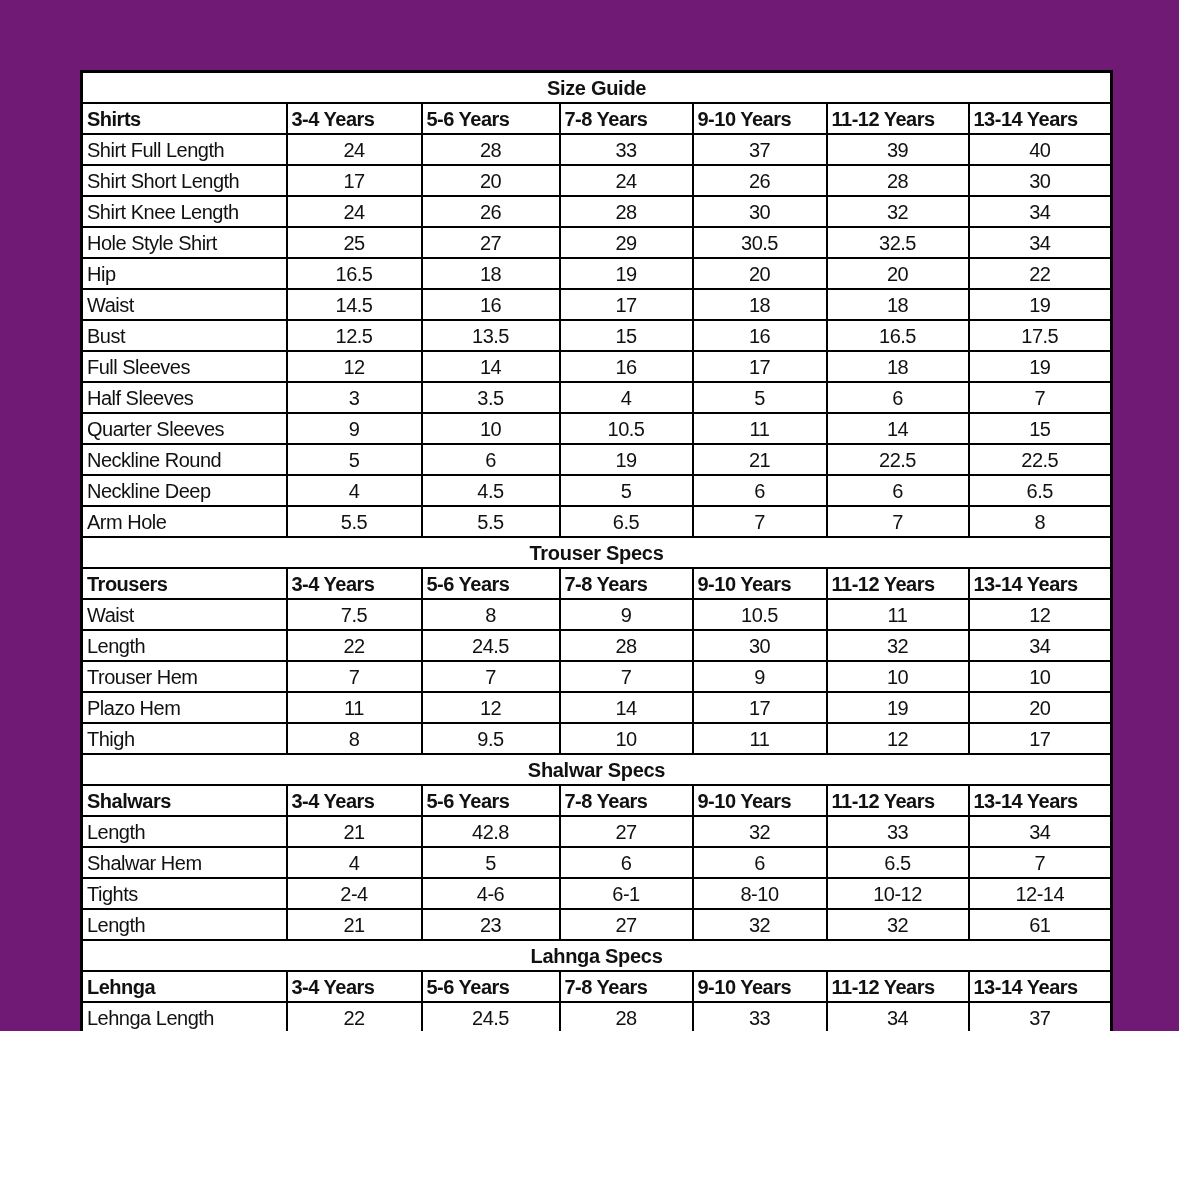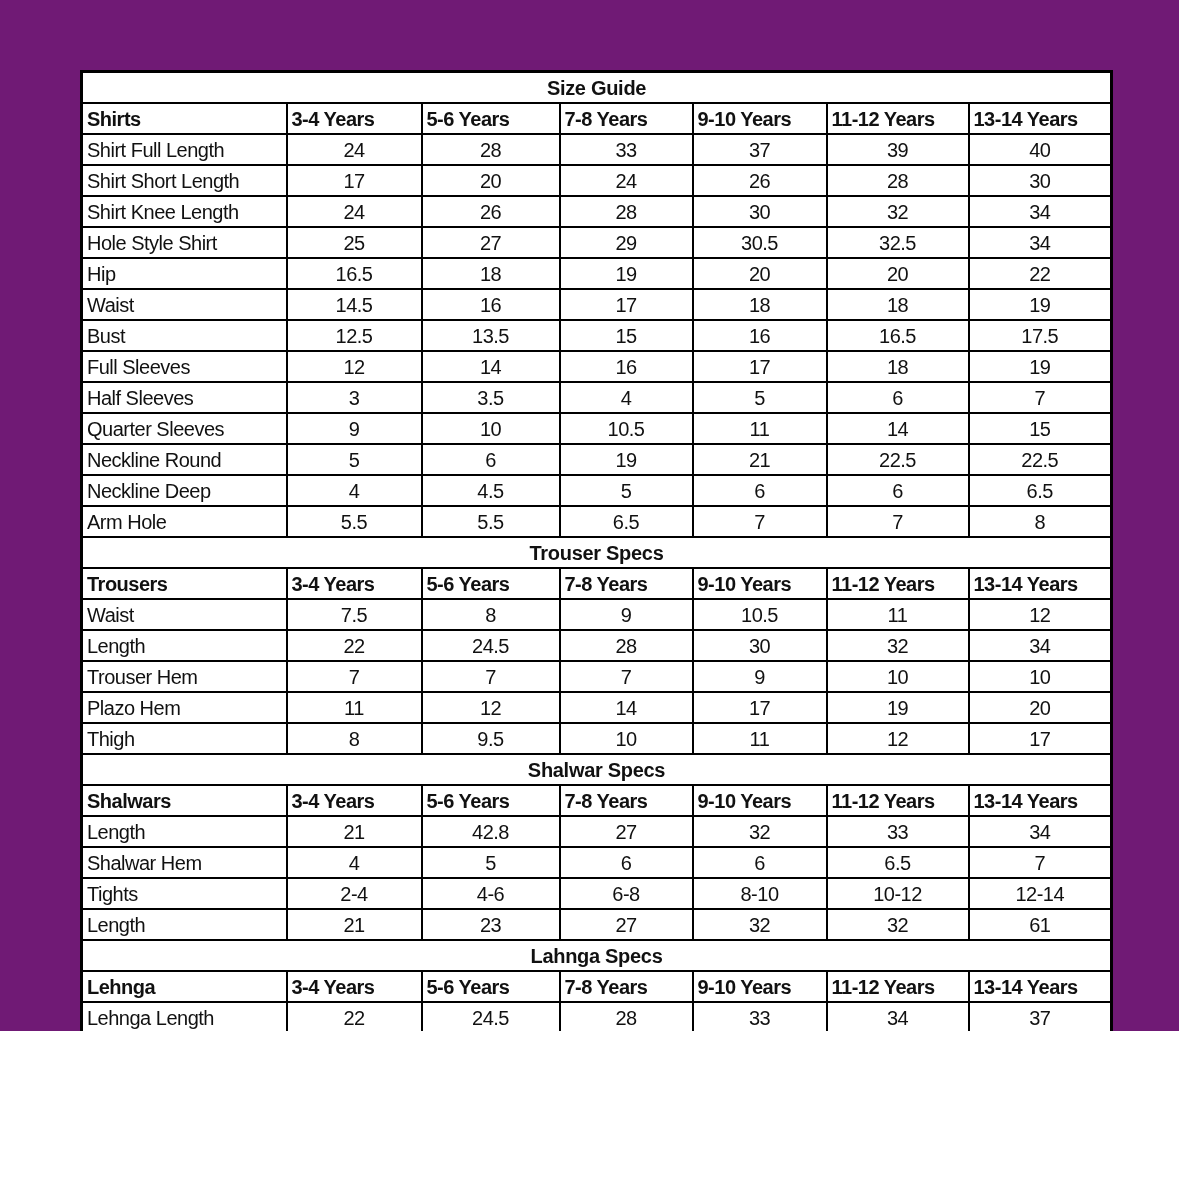--- a/index.html
+++ b/index.html
@@ -282,21 +282,21 @@
           <td class="value-cell">5</td>
           <td class="value-cell">6</td>
           <td class="value-cell">6</td>
           <td class="value-cell">6.5</td>
           <td class="value-cell">7</td>
         </tr>
         <tr>
           <td class="row-label">Tights</td>
           <td class="value-cell">2-4</td>
           <td class="value-cell">4-6</td>
-          <td class="value-cell">6-8</td>
+          <td class="value-cell">6-1</td>
           <td class="value-cell">8-10</td>
           <td class="value-cell">10-12</td>
           <td class="value-cell">12-14</td>
         </tr>
         <tr>
           <td class="row-label">Length</td>
           <td class="value-cell">21</td>
           <td class="value-cell">23</td>
           <td class="value-cell">27</td>
           <td class="value-cell">32</td>

